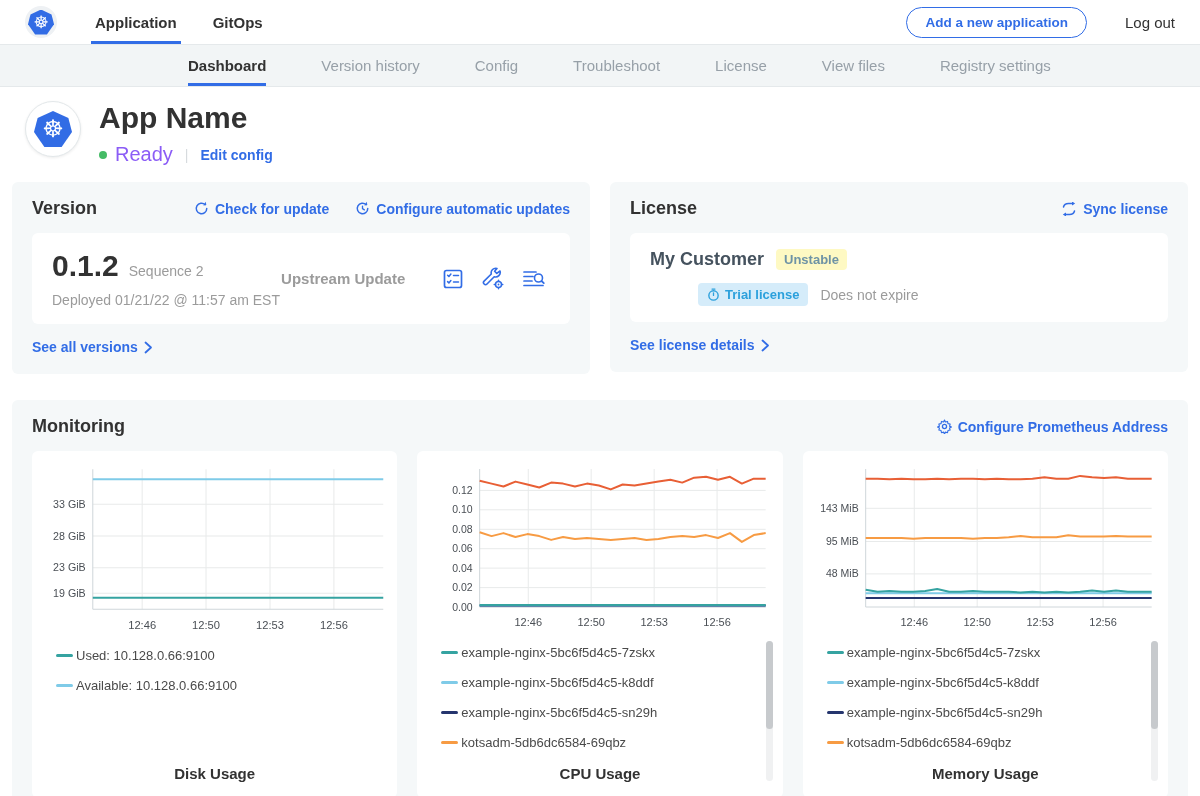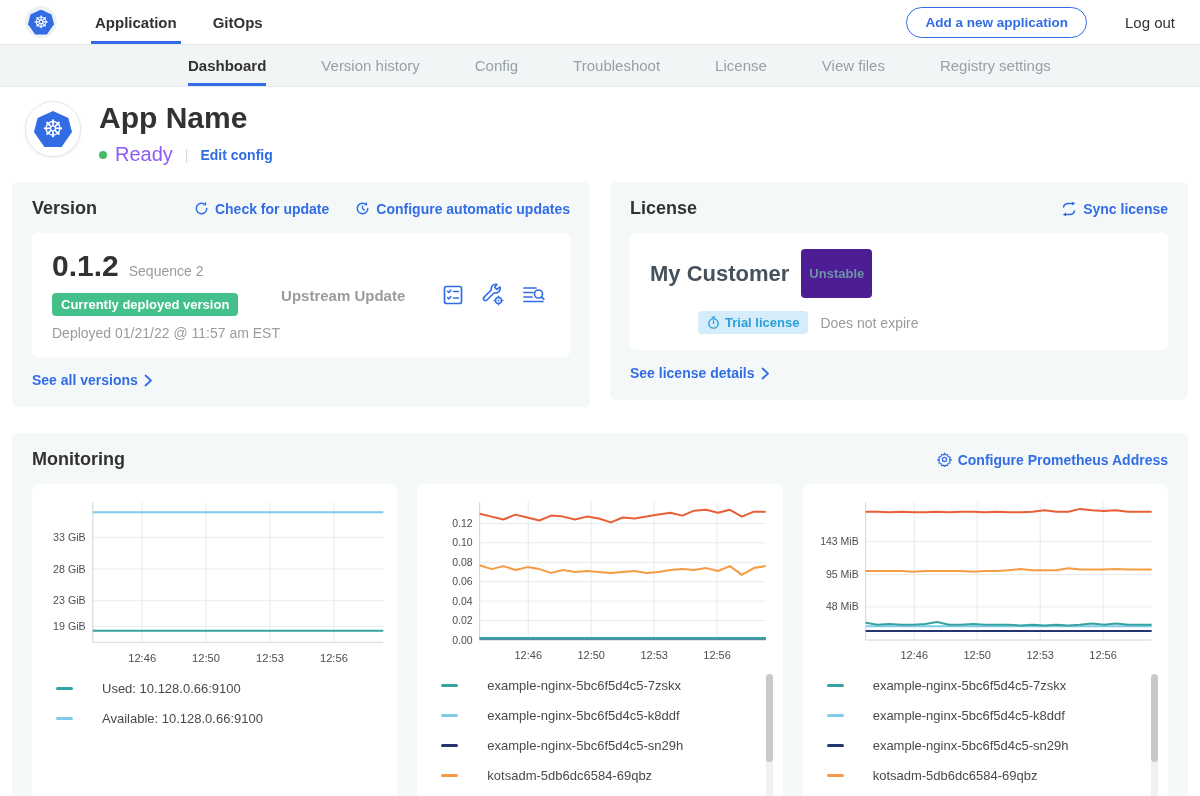--- a/index.html
+++ b/index.html
@@ -80,39 +80,39 @@
     display: inline-block; margin-top: 10px; background: #44C08B; color: #fff;
     font-size: 13px; font-weight: 700; padding: 4px 9px; border-radius: 4px;
   }
   .deployed-at { margin-top: 9px; font-size: 14px; color: #9b9b9b; }
   .v-mid { flex: 1; font-size: 15px; font-weight: 700; color: #9b9b9b; }
   .v-icons { display: flex; gap: 17px; align-items: center; padding-right: 4px; }
   .v-icons .icon-btn { cursor: pointer; color: #326DE6; display: flex; }
   .see-link { margin-top: 14px; }
   
   .lic-name-row { display: flex; align-items: center; gap: 12px; }
-  .lic-name { font-size: 22px; font-weight: 700; color: #45525e; }
-  .muted-badge { background: #4c1d95; color: #6e93a5; font-size: 13px; font-weight: 700; padding: 17px 8px; border-radius: 4px; }
+  .lic-name { font-size: 18px; font-weight: 700; color: #45525e; }
+  .muted-badge { background: #fef9c3; color: #6e93a5; font-size: 13px; font-weight: 700; padding: 3px 8px; border-radius: 4px; }
   .lic-row2 { display: flex; align-items: center; gap: 12px; margin-top: 13px; padding-left: 48px; }
   .trial-badge {
     background: #d5ecfa; color: #2BA0DC; font-size: 13px; font-weight: 700;
     padding: 4px 9px; border-radius: 4px; display: inline-flex; align-items: center; gap: 5px;
   }
   .no-expire { font-size: 14px; color: #9b9b9b; }
   
   .monitoring { margin: 26px 12px 16px 12px; background: #f5f8f9; border-radius: 6px; padding: 16px 20px 16px 20px; }
   .charts-row { display: grid; grid-template-columns: repeat(3, 1fr); gap: 20px; }
   .chart-card { background: #fff; border-radius: 6px; padding: 10px 10px 16px 10px; height: 347px; display: flex; flex-direction: column; }
   .chart-svg { width: 100%; display: block; }
   svg .grid { stroke: #e8eaea; stroke-width: 1; }
   svg .axis { stroke: #cfd6da; stroke-width: 1; }
   svg .ytick { fill: #4a4f55; font-size: 10.5px; text-anchor: end; font-family: "Liberation Sans", sans-serif; }
   svg .xtick { fill: #4a4f55; font-size: 11px; font-family: "Liberation Sans", sans-serif; }
   .legend-wrap { position: relative; margin: 12px 0 0 14px; flex: 0 0 auto; padding-right: 14px; }
-  .legend-item { display: flex; align-items: center; gap: 29px; margin-bottom: 15px; }
+  .legend-item { display: flex; align-items: center; gap: 3px; margin-bottom: 15px; }
   .swatch { width: 17px; height: 3px; border-radius: 2px; flex: 0 0 auto; }
   .legend-label { font-size: 13px; color: #4a4a4a; }
   .legend-scrollbar {
     display: none; position: absolute; right: 0; top: -4px; width: 7px; height: 140px;
     background: #f0f1f2; border-radius: 4px;
   }
   .legend-thumb { width: 7px; height: 88px; background: #c7cacd; border-radius: 4px; }
   .chart-title { margin-top: auto; text-align: center; font-size: 15px; font-weight: 700; color: #323232; }
   .chev { flex: 0 0 auto; }
 </style>
@@ -182,21 +182,20 @@
           <span>Configure automatic updates</span>
         </a>
       </div>
     </div>
     <div class="inner-card version-inner">
       <div class="v-left">
         <div class="v-num-row">
           <span class="v-num">0.1.2</span>
           <span class="v-seq">Sequence 2</span>
         </div>
-        <span class="green-badge">Currently deployed version</span>
         <div class="deployed-at">Deployed 01/21/22 @ 11:57 am EST</div>
       </div>
       <div class="v-mid">Upstream Update</div>
       <div class="v-icons">
         <span class="icon-btn">
           <svg width="22" height="22" viewBox="0 0 22 22">
             <rect x="2.5" y="2.5" width="17" height="17" rx="2" fill="none" stroke="#326DE6" stroke-width="1.7"></rect>
             <path d="M5.6 7.2 l1.3 1.3 2-2.4" fill="none" stroke="#326DE6" stroke-width="1.5" stroke-linecap="round" stroke-linejoin="round"></path>
             <line x1="11.5" y1="7.5" x2="16.5" y2="7.5" stroke="#326DE6" stroke-width="1.5" stroke-linecap="round"></line>
             <path d="M5.6 13.6 l1.3 1.3 2-2.4" fill="none" stroke="#326DE6" stroke-width="1.5" stroke-linecap="round" stroke-linejoin="round"></path>

